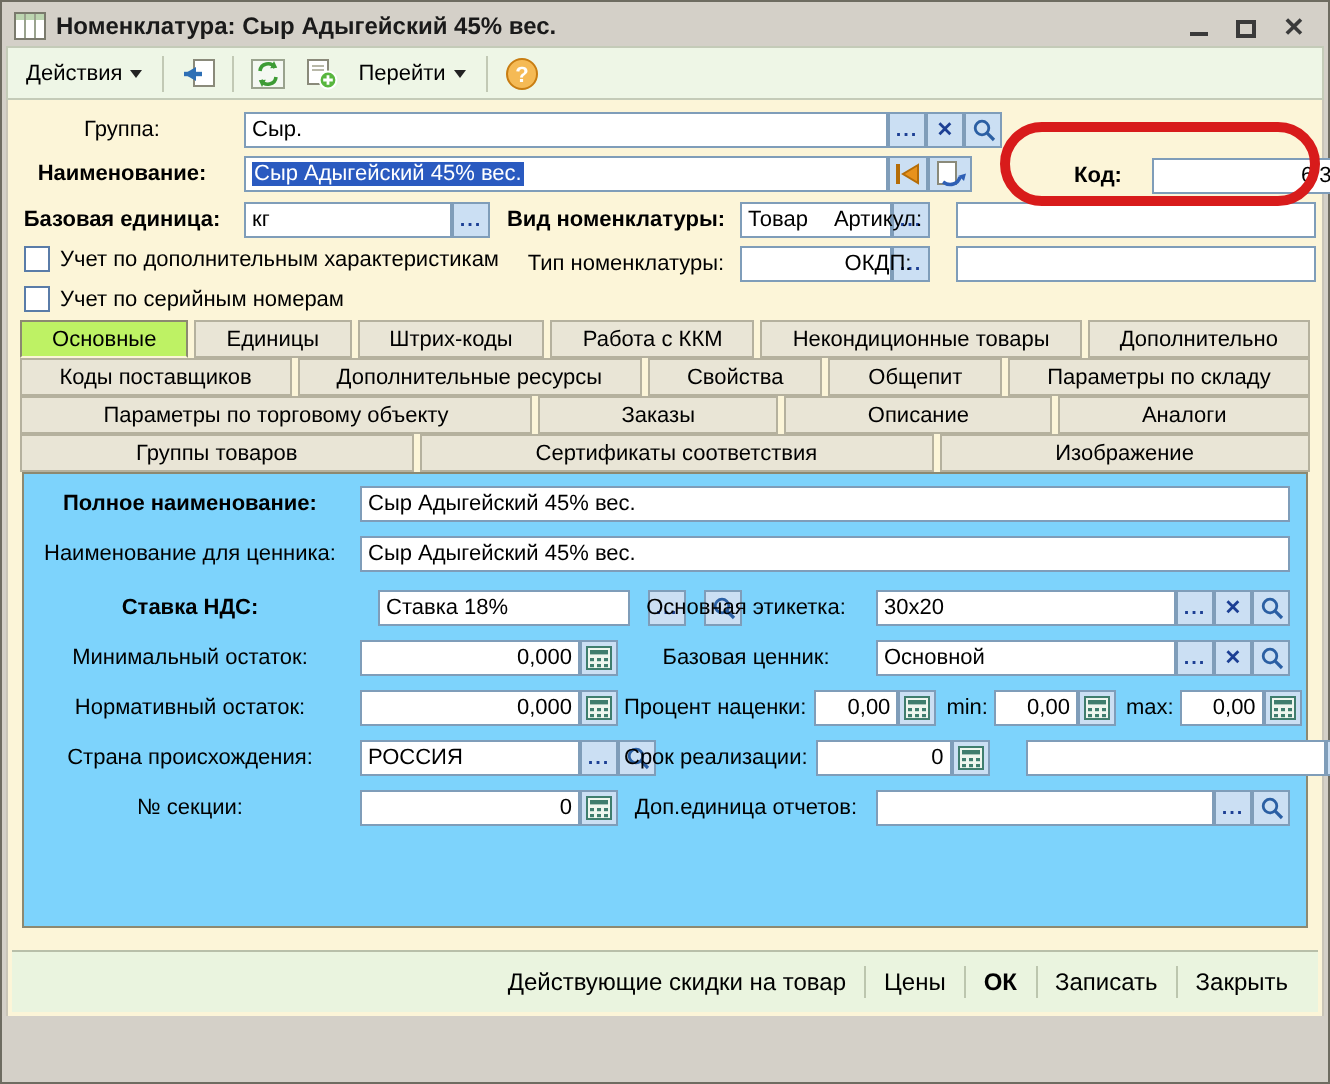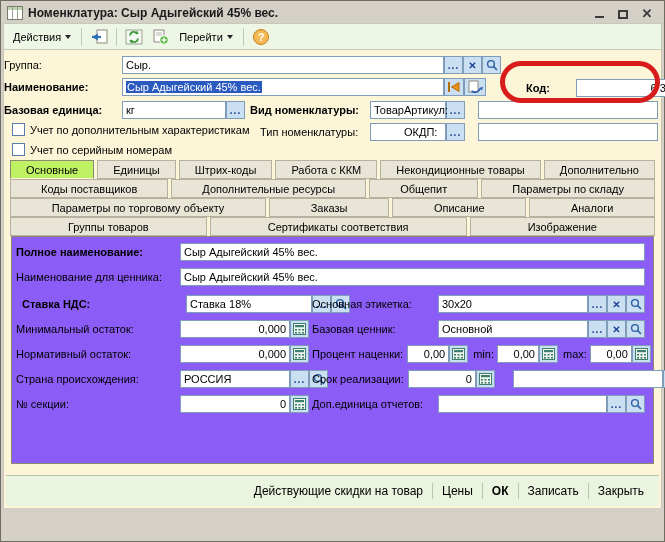--- a/index.html
+++ b/index.html
@@ -21,41 +21,41 @@
   
   .toolbar { height:27px; background:#eef6e6; border:1px solid #c4cbb8; display:flex; align-items:center; padding:0 4px; gap:2px; }
   .tb-item { display:flex; align-items:center; gap:4px; padding:2px 5px; border-radius:2px; cursor:default; }
   .tb-caret { width:0; height:0; border-left:3.5px solid transparent; border-right:3.5px solid transparent; border-top:4px solid #222; }
   .tb-sep { width:1px; height:18px; background:#c2c9b5; margin:0 3px; }
   .tb-btn { display:flex; align-items:center; justify-content:center; width:24px; height:22px; }
 
   
   .form { height:458px; background:#fcf5d8; position:relative; border-left:1px solid #c9c5b8; border-right:1px solid #c9c5b8; }
   .abs { position:absolute; display:flex; align-items:center; }
-  .lbl { text-align:left; white-space:nowrap; }
+  .lbl { text-align:center; white-space:nowrap; }
   .b { font-weight:bold; }
   input.tb, .inputlike { height:18px; border:1px solid #7f9db9; background:#fff; font-family:"Liberation Sans",sans-serif; font-size:11px; padding:0 3px; color:#000; }
   .inputlike { display:flex; align-items:center; overflow:hidden; white-space:nowrap; }
   input.num { text-align:right; }
   .fbtn { height:18px; min-width:19px; border:1px solid #7f9db9; background:#cbdff3; display:inline-flex; align-items:center; justify-content:center; font-size:10px; color:#1c3f94; font-weight:bold; cursor:default; padding:0 2px; }
   .fbtn.dots { letter-spacing:1px; }
   .sel { background:#2a5ac0; color:#fff; padding:0 1px; }
   .cbx { width:13px; height:13px; appearance:none; -webkit-appearance:none; background:#fff; border:1px solid #5a7ca8; margin-right:5px; }
 
   
   .annotation { position:absolute; border:5px solid #d81b1b; border-radius:21px; pointer-events:none; z-index:5; }
 
   
   .tabstrip { position:absolute; left:6px; right:6px; top:110px; }
   .tabrow { display:flex; gap:3px; height:19px; }
   .tab { flex:1 1 auto; background:#e9e5d6; border:1px solid #b5b19e; display:flex; align-items:center; justify-content:center; white-space:nowrap; padding:0 8px; cursor:default; }
   .tab.active { background:#bef264; border-color:#8c8971; border-bottom-color:#fcf5d8; font-weight:normal;text-align:center; }
 
   
-  .pane { position:absolute; left:7px; right:7px; top:186px; height:228px; border:1px solid #8c8971; background:#8b5cf6;text-decoration:underline; }
+  .pane { position:absolute; left:7px; right:7px; top:186px; height:228px; border:1px solid #8c8971; background:#7dd3fc;text-decoration:underline; }
   .prow { position:absolute; display:flex; align-items:center; }
 
   
   .footer { position:absolute; left:2px; right:2px; bottom:2px; height:31px; background:#eaf4df; border-top:1px solid #b8bfa9; display:flex; align-items:center; justify-content:flex-end; padding:0 6px; }
   .foot-btn { padding:2px 9px; font-size:12px; color:#000; cursor:default; white-space:nowrap; }
   .foot-sep { width:1px; height:16px; background:#bcc6ae; }
   .foot-btn.ok { font-weight:bold; }
 </style>
 </head>
 <body>
@@ -210,20 +210,21 @@
         <span class="tab active">Основные</span>
         <span class="tab">Единицы</span>
         <span class="tab">Штрих-коды</span>
         <span class="tab">Работа с ККМ</span>
         <span class="tab">Некондиционные товары</span>
         <span class="tab">Дополнительно</span>
       </div>
       <div class="tabrow">
         <span class="tab">Коды поставщиков</span>
         <span class="tab">Дополнительные ресурсы</span>
+        <span class="tab">Свойства</span>
         <span class="tab">Общепит</span>
         <span class="tab">Параметры по складу</span>
       </div>
       <div class="tabrow">
         <span class="tab">Параметры по торговому объекту</span>
         <span class="tab">Заказы</span>
         <span class="tab">Описание</span>
         <span class="tab">Аналоги</span>
       </div>
       <div class="tabrow">
@@ -238,21 +239,21 @@
       <div class="prow" style="top:6px; left:4px; right:8px;">
         <span class="lbl b" style="width:158px;">Полное наименование:</span>
         <input class="tb" style="flex: 1 1 0%; margin-left: 6px;" value="Сыр Адыгейский 45% вес.">
       </div>
 
       <div class="prow" style="top:31px; left:4px; right:8px;">
         <span class="lbl" style="width:158px;">Наименование для ценника:</span>
         <input class="tb" style="flex: 1 1 0%; margin-left: 6px;" value="Сыр Адыгейский 45% вес.">
       </div>
 
-      <div class="prow" style="top:58px; left:10px;">
+      <div class="prow" style="top:58px; left:4px;gap:9px;">
         <span class="lbl b" style="width:158px;">Ставка НДС:</span>
         <input class="tb" style="width: 126px; margin-left: 6px;" value="Ставка 18%">
         <span class="fbtn dots">...</span>
         <span class="fbtn">
             <svg width="12" height="12">
               <circle cx="5" cy="5" r="3.4" fill="none" stroke="#2b5fa3" stroke-width="1.4"></circle>
               <line x1="7.6" y1="7.6" x2="11" y2="11" stroke="#2b5fa3" stroke-width="1.6"></line>
             </svg>
           </span>
       </div>

